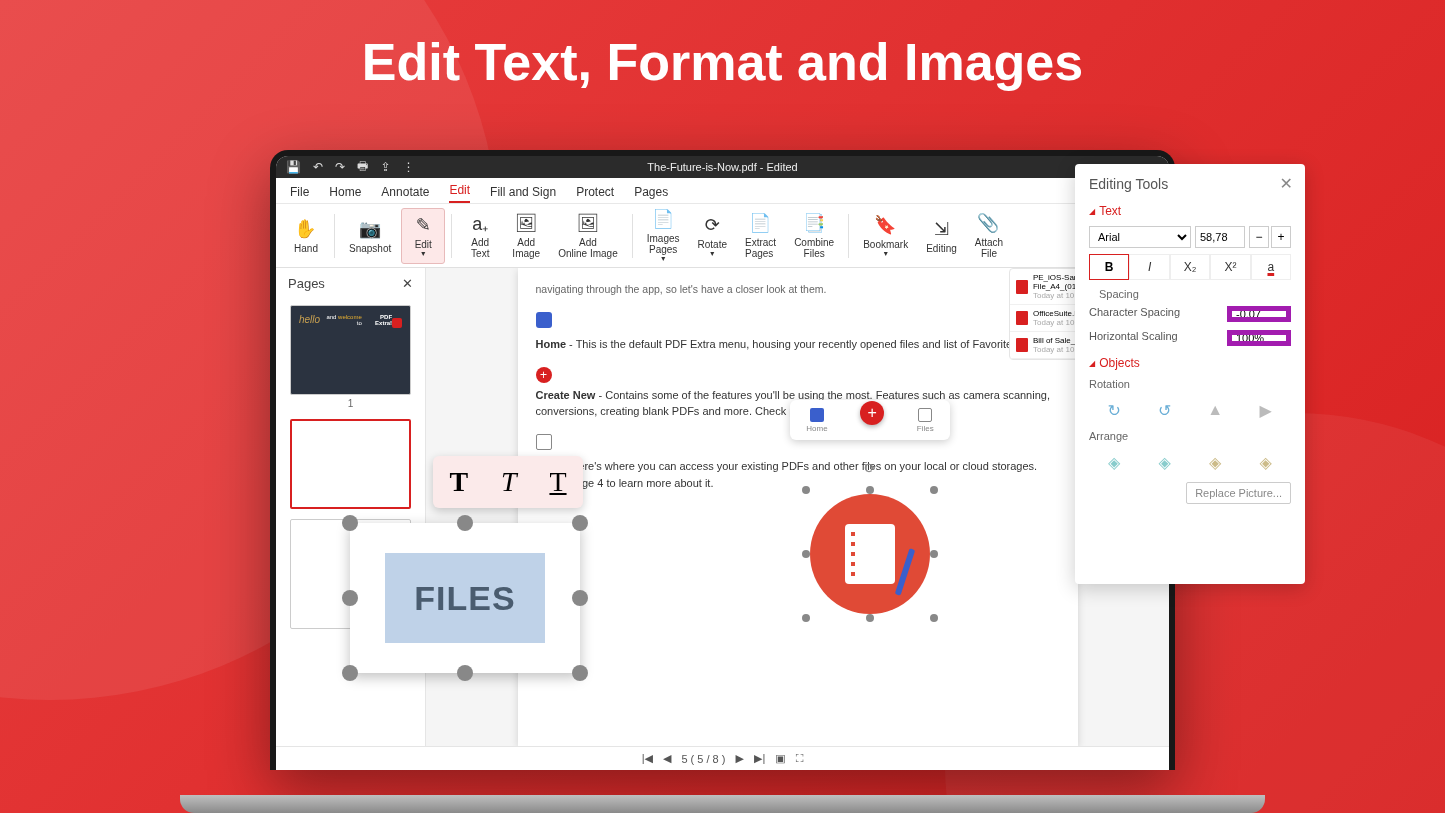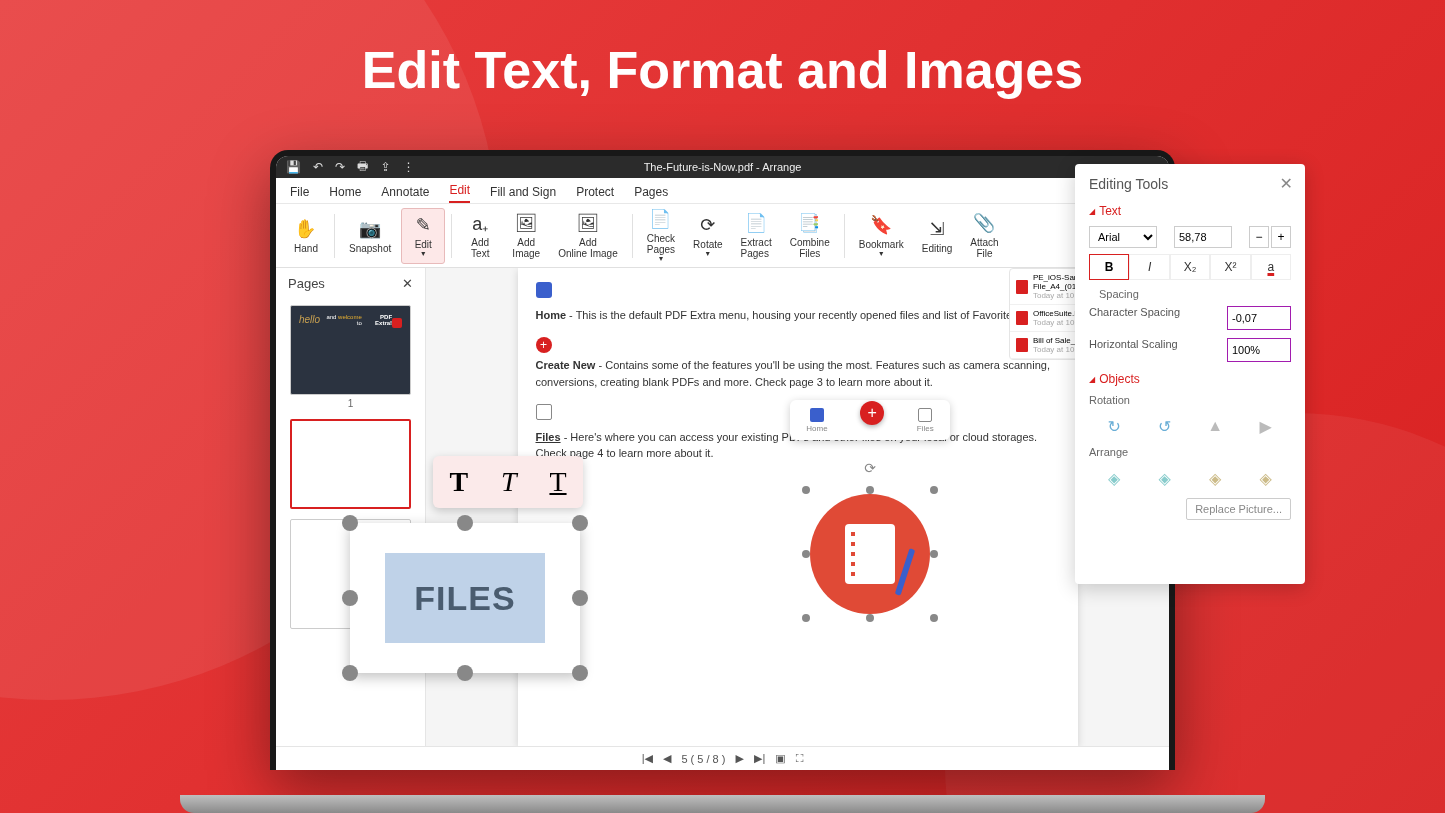--- a/index.html
+++ b/index.html
@@ -1,19 +1,19 @@
 <!DOCTYPE html>
 <html><head>
 <meta charset="utf-8">
 <style>
 *{margin:0;padding:0;box-sizing:border-box;font-family:"Segoe UI",Arial,sans-serif}
 body{width:1445px;height:813px;background:linear-gradient(135deg,#e83e3e 0%,#d82020 100%);position:relative;overflow:hidden}
 .bg-swoosh1{position:absolute;width:900px;height:900px;border-radius:50%;background:rgba(255,255,255,0.08);left:-400px;top:-200px}
 .bg-swoosh2{position:absolute;width:700px;height:700px;border-radius:50%;background:rgba(255,255,255,0.06);right:-200px;bottom:-300px}
-.headline{position:absolute;top:40px;left:50%;transform:translateX(-50%);color:#fff;font-size:52px;font-weight:700;text-align:center;white-space:nowrap}
+.headline{position:absolute;top:32px;left:50%;transform:translateX(-50%);color:#fff;font-size:52px;font-weight:700;text-align:center;white-space:nowrap}
 .laptop{position:absolute;top:150px;left:270px;width:905px;height:620px;background:#181818;border-radius:18px 18px 0 0;padding:6px 6px 0 6px;box-shadow:0 20px 60px rgba(0,0,0,0.4)}
 .screen{width:100%;height:100%;background:#fff;border-radius:12px 12px 0 0;overflow:hidden;display:flex;flex-direction:column}
 .titlebar{height:22px;background:#2b2b2b;color:#eee;display:flex;align-items:center;font-size:11px;padding:0 10px;position:relative}
 .titlebar .icons{display:flex;gap:12px;align-items:center}
 .titlebar .icons span{color:#ddd;font-size:12px;cursor:pointer}
 .titlebar .title{position:absolute;left:50%;transform:translateX(-50%)}
 .menubar{height:26px;background:#fff;border-bottom:1px solid #e8e8e8;display:flex;align-items:flex-end;gap:20px;padding:0 14px;font-size:12px;color:#333}
 .menubar span{padding-bottom:4px;cursor:pointer}
 .menubar .active{color:#d82020;border-bottom:2px solid #d82020;font-weight:500}
 .ribbon{height:64px;background:#fff;border-bottom:1px solid #e0e0e0;display:flex;align-items:center;padding:0 8px;gap:2px}
@@ -41,30 +41,30 @@
 .files-panel{position:absolute;top:0;right:10px;width:150px;background:#fff;border:1px solid #e5e5e5;border-radius:4px;font-size:8px}
 .fp-row{padding:4px 6px;border-bottom:1px solid #f0f0f0;display:flex;gap:5px;align-items:center}
 .fp-ico{width:12px;height:14px;background:#d82020;border-radius:1px}
 .pager{height:24px;background:#fff;border-top:1px solid #e5e5e5;display:flex;align-items:center;justify-content:center;gap:10px;font-size:11px;color:#555}
 .pager span{cursor:pointer}
 .sidepanel{position:absolute;top:164px;right:140px;width:230px;height:420px;background:#fff;border-radius:4px;box-shadow:0 4px 20px rgba(0,0,0,0.2);padding:12px 14px;font-size:12px;color:#333;z-index:50}
 .sidepanel h4{font-size:14px;font-weight:400;color:#555;margin-bottom:12px}
 .sidepanel .close{position:absolute;top:10px;right:12px;font-size:16px;color:#888;cursor:pointer}
 .sp-sect-hdr{color:#d82020;font-size:12px;margin:10px 0 8px;display:flex;align-items:center;gap:4px}
 .sp-sect-hdr::before{content:"◢";font-size:8px;color:#d82020;transform:rotate(0deg)}
-.sp-row{display:flex;align-items:center;gap:17px;margin-bottom:6px}
+.sp-row{display:flex;align-items:center;gap:4px;margin-bottom:6px}
 .sp-row select,.sp-row input{flex:1;height:22px;border:1px solid #ccc;font-size:11px;padding:0 4px;background:#fff}
-.sp-row .num{width:58px;flex:none}
+.sp-row .num{width:50px;flex:none}
 .sp-btns{display:flex;gap:2px}
 .sp-btns button{width:20px;height:22px;border:1px solid #ccc;background:#fff;font-size:12px;cursor:pointer}
 .fmt-row{display:flex;gap:0;margin-bottom:8px}
 .fmt-btn{flex:1;height:26px;border:1px solid #eee;background:#fff;font-size:12px;display:flex;align-items:center;justify-content:center;cursor:pointer}
 .fmt-btn.active{border:1px solid #d82020;color:#000;font-weight:700}
 .sp-label-row{display:flex;justify-content:space-between;align-items:flex-start;font-size:11px;color:#555;margin-bottom:8px}
-.sp-label-row input{width:64px;height:24px;border:1px solid #a21caf;font-size:11px;padding:0 4px}
+.sp-label-row input{width:64px;height:16px;border:5px solid #a21caf;font-size:11px;padding:0 4px}
 .obj-row{display:flex;justify-content:space-around;margin:8px 0}
 .obj-btn{width:28px;height:24px;display:flex;align-items:center;justify-content:center;font-size:16px;color:#6aaed6;cursor:pointer}
 .replace-btn{float:right;padding:4px 8px;border:1px solid #ccc;background:#fff;font-size:11px;color:#888;border-radius:2px;cursor:pointer}
 .popup-t{position:absolute;top:456px;left:433px;width:150px;height:52px;background:#fbeaea;border-radius:6px;display:flex;align-items:center;justify-content:space-around;box-shadow:0 3px 10px rgba(0,0,0,0.2);z-index:40}
 .popup-t span{font-size:28px;font-weight:700;font-family:Georgia,serif;cursor:pointer}
 .popup-t .t2{font-style:italic;font-weight:400}
 .popup-t .t3{text-decoration:underline;font-weight:400}
 .popup-t::after{content:"";position:absolute;bottom:-8px;left:50%;transform:translateX(-50%);border:8px solid transparent;border-top-color:#fbeaea}
 .sel-box{position:absolute;top:523px;left:350px;width:230px;height:150px;background:#fff;border-radius:4px;box-shadow:0 4px 14px rgba(0,0,0,0.25);z-index:41;display:flex;align-items:center;justify-content:center}
 .sel-inner{width:160px;height:90px;background:#bfd2e8;display:flex;align-items:center;justify-content:center;font-size:34px;font-weight:800;color:#4a5c6f;letter-spacing:1px}
@@ -93,21 +93,21 @@
   <div class="screen">
     <div class="titlebar">
       <div class="icons">
         <span>💾</span>
         <span>↶</span>
         <span>↷</span>
         <span>🖶</span>
         <span>⇪</span>
         <span>⋮</span>
       </div>
-      <div class="title">The-Future-is-Now.pdf - Arrange</div>
+      <div class="title">The-Future-is-Now.pdf - Edited</div>
     </div>
 
     <div class="menubar">
       <span>File</span>
       <span>Home</span>
       <span>Annotate</span>
       <span class="active">Edit</span>
       <span>Fill and Sign</span>
       <span>Protect</span>
       <span>Pages</span>
@@ -140,21 +140,21 @@
 Image</span>
         </div>
       <div class="rbtn">
           <div class="ico">🖼</div>
           <span style="white-space:pre-line;text-align:center">Add
 Online Image</span>
         </div>
       <div class="sep"></div>
       <div class="rbtn">
           <div class="ico">📄</div>
-          <span style="white-space:pre-line;text-align:center">Check
+          <span style="white-space:pre-line;text-align:center">Images
 Pages</span>
           <span class="caret">▾</span>
         </div>
       <div class="rbtn">
           <div class="ico">⟳</div>
           <span>Rotate</span>
           <span class="caret">▾</span>
         </div>
       <div class="rbtn">
           <div class="ico">📄</div>
@@ -200,20 +200,21 @@
               <div class="thumb-img seld light"></div>
             </div>
           <div class="thumb">
               <div class="thumb-img light" style="height:110px"></div>
             </div>
         </div>
       </div>
 
       <div class="canvas">
         <div class="page">
+          <div class="intro">navigating through the app, so let's have a closer look at them.</div>
           <div class="sect"><div class="micon"></div><div><b>Home</b><span> - This is the default PDF Extra menu, housing your recently opened files and list of Favorites.</span></div></div>
           <div class="sect"><div class="micon red" style="color:#fff;text-align:center;line-height:16px;font-size:12px">+</div><div><b>Create New</b><span> - Contains some of the features you'll be using the most. Features such as camera scanning, conversions, creating blank PDFs and more. Check page 3 to learn more about it.</span></div></div>
           <div class="sect"><div class="micon folder"></div><div><b style="text-decoration:underline">Files</b><span> - Here's where you can access your existing PDFs and other files on your local or cloud storages. Check page 4 to learn more about it.</span></div></div>
         </div>
 
         <div class="files-panel">
           <div class="fp-row">
               <div class="fp-ico"></div>
               <div>
                 <div>PE_iOS-Sample File_A4_(01).pdf</div>

